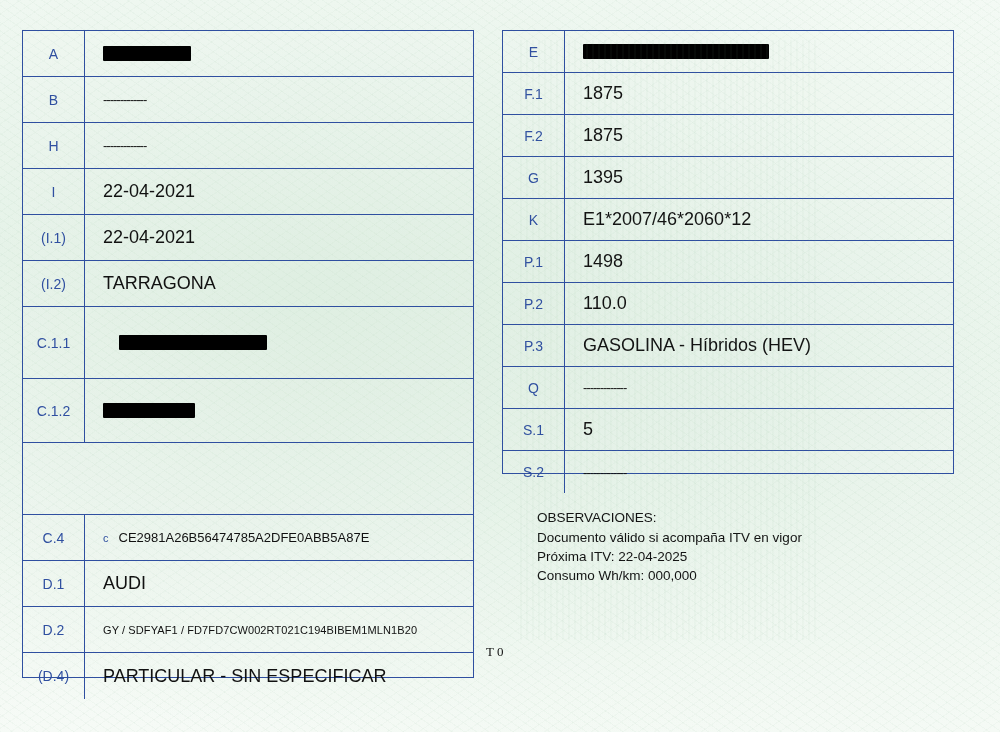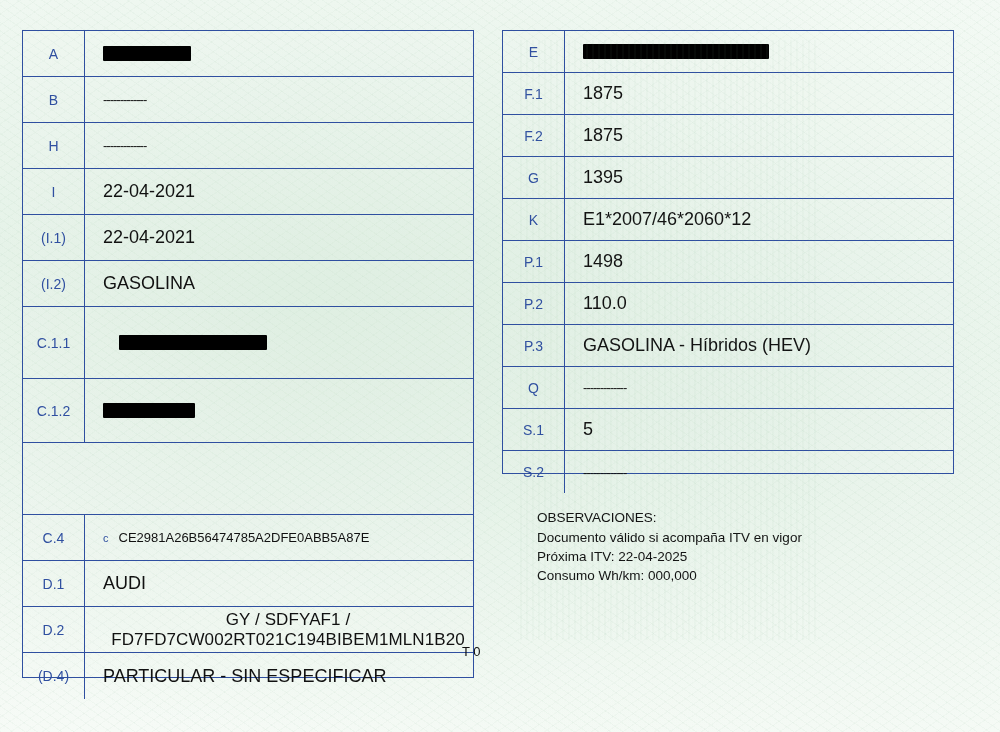--- a/index.html
+++ b/index.html
@@ -76,21 +76,21 @@
   .val {
     flex: 1;
     display: flex;
     align-items: center;
     padding-left: 18px;
     font-size: 18px;
     color: #111;
     box-sizing: border-box;
     position: relative;
   }
-  .val.small { font-size: 17px; letter-spacing: 0.1px; text-align: center; }
+  .val.small { font-size: 11px; letter-spacing: 0.1px; text-align: center; }
   .val.mid { font-size: 13px; }
 
   .redacted {
     display: inline-block;
     background: #000;
     height: 15px;
     border-radius: 1px;
   }
   .r-a   { width: 88px; }
   .r-c11 { width: 148px; }
@@ -119,24 +119,25 @@
     top: 508px;
     width: 400px;
     font-size: 13.5px;
     color: #111;
     line-height: 19px;
   }
   #observations .obs-title { margin-bottom: 1px; }
 
   #t0-mark {
     position: absolute;
-    left: 462px;
+    left: 486px;
     top: 644px;
     font-size: 13px;
     color: #111;
+    font-family: Liberation Serif, serif;
   }
 </style>
 </head>
 <body>
 
 <div id="doc">
 
   <div class="panel" id="left-panel">
       <div class="row h46">
         <div class="code">A</div>
@@ -164,21 +165,21 @@
       </div>
       <div class="row h46">
         <div class="code">(I.1)</div>
         <div class="val">
           <span>22-04-2021</span>
         </div>
       </div>
       <div class="row h46">
         <div class="code">(I.2)</div>
         <div class="val">
-          <span>GASOLINA</span>
+          <span>TARRAGONA</span>
         </div>
       </div>
       <div class="row h72">
         <div class="code">C.1.1</div>
         <div class="val">
           <span class="redacted r-c11"></span>
         </div>
       </div>
       <div class="row h64">
         <div class="code">C.1.2</div>

